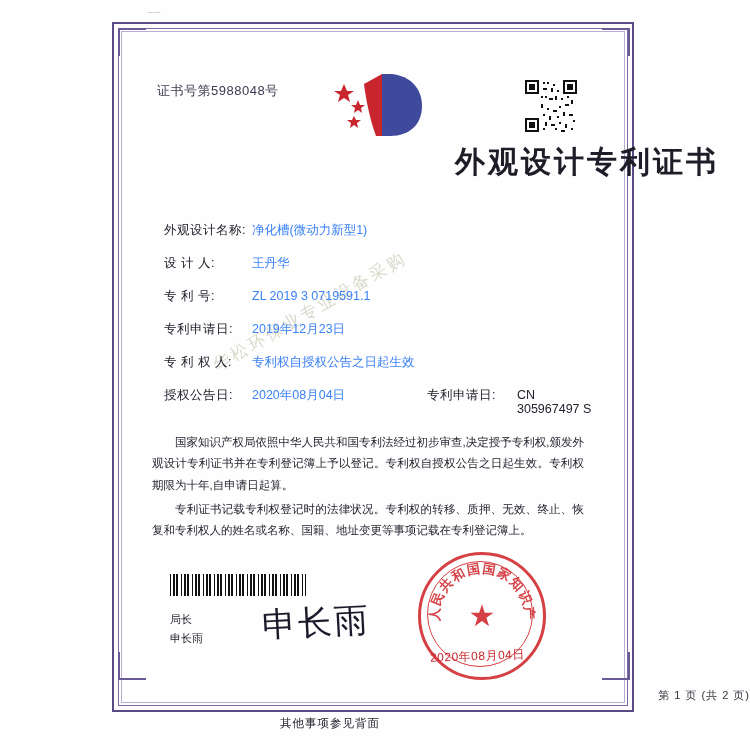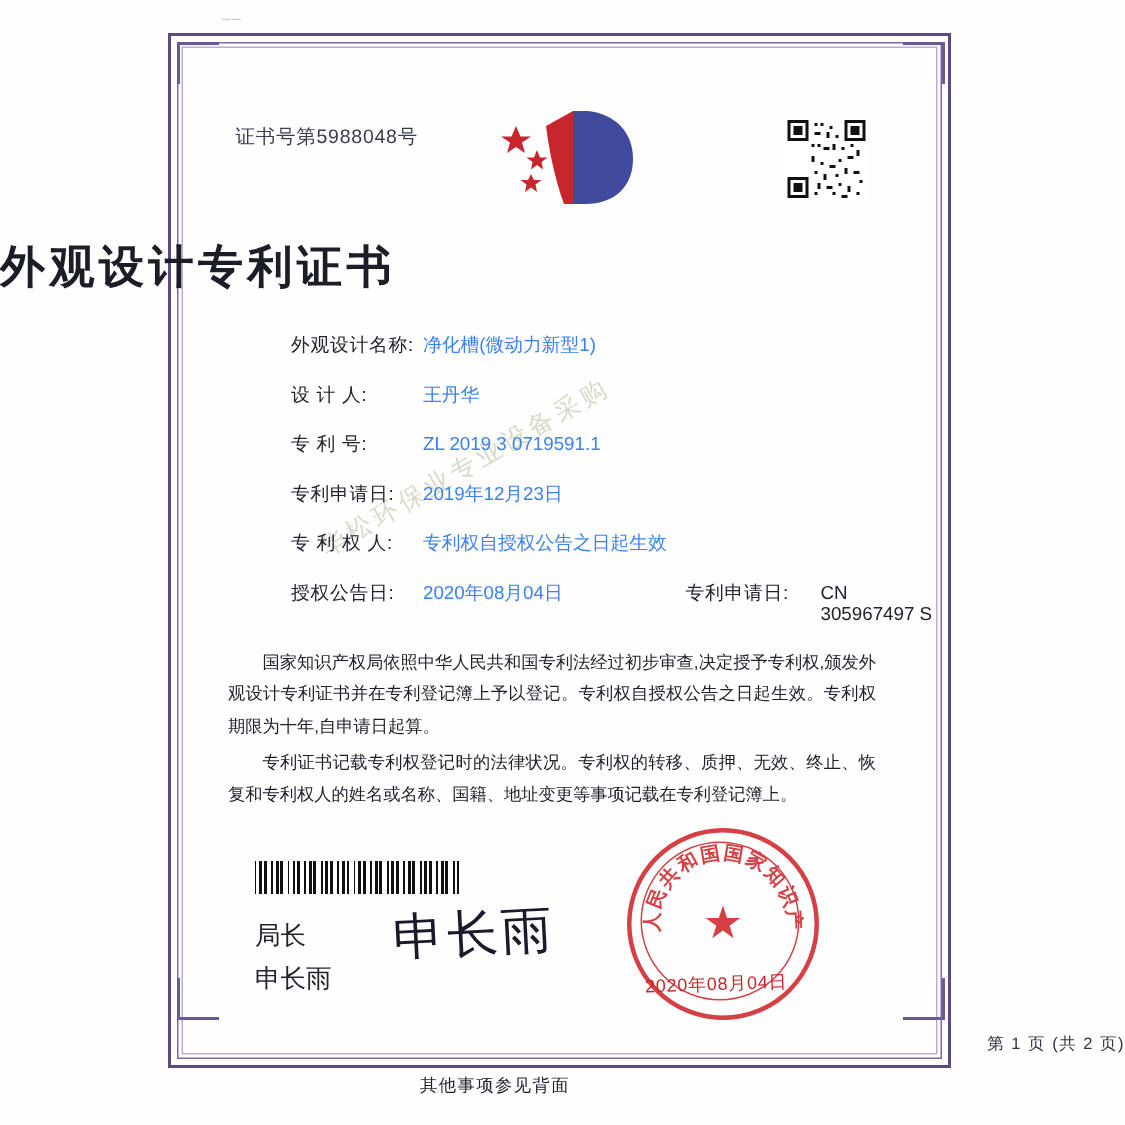--- a/index.html
+++ b/index.html
@@ -93,36 +93,35 @@
     position: absolute;
     left: 523px;
     top: 78px;
     width: 56px;
     height: 56px;
   }
 
   .main-title {
     position: absolute;
     left: 0;
-    top: 158px;
+    top: 142px;
     width: 719px;
-    text-align: left;
+    text-align: right;
     font-size: 30px;
     font-weight: bold;
     letter-spacing: 3px;
     color: #1d1d28;
     font-family: "DejaVu Sans", "Liberation Sans", sans-serif;
   }
 
   .fields {
     position: absolute;
     left: 164px;
     top: 222px;
     width: 430px;
-    margin-left: 30px;
   }
   .field-row {
     display: flex;
     align-items: baseline;
     margin-bottom: 16px;
     font-size: 12.5px;
     color: #23232e;
   }
   .field-label {
     width: 88px;
@@ -177,21 +176,21 @@
       #fff 5px, #fff 6px,
       #111 6px, #111 8px,
       #fff 8px, #fff 11px
     );
   }
 
   .sign-block {
     position: absolute;
     left: 170px;
     top: 610px;
-    font-size: 17px;
+    font-size: 11px;
     color: #23232e;
     line-height: 1.7;
   }
   .signature {
     position: absolute;
     left: 262px;
     top: 600px;
     font-size: 34px;
     font-family: "DejaVu Serif", "Liberation Serif", serif;
     color: #1a1a2a;

